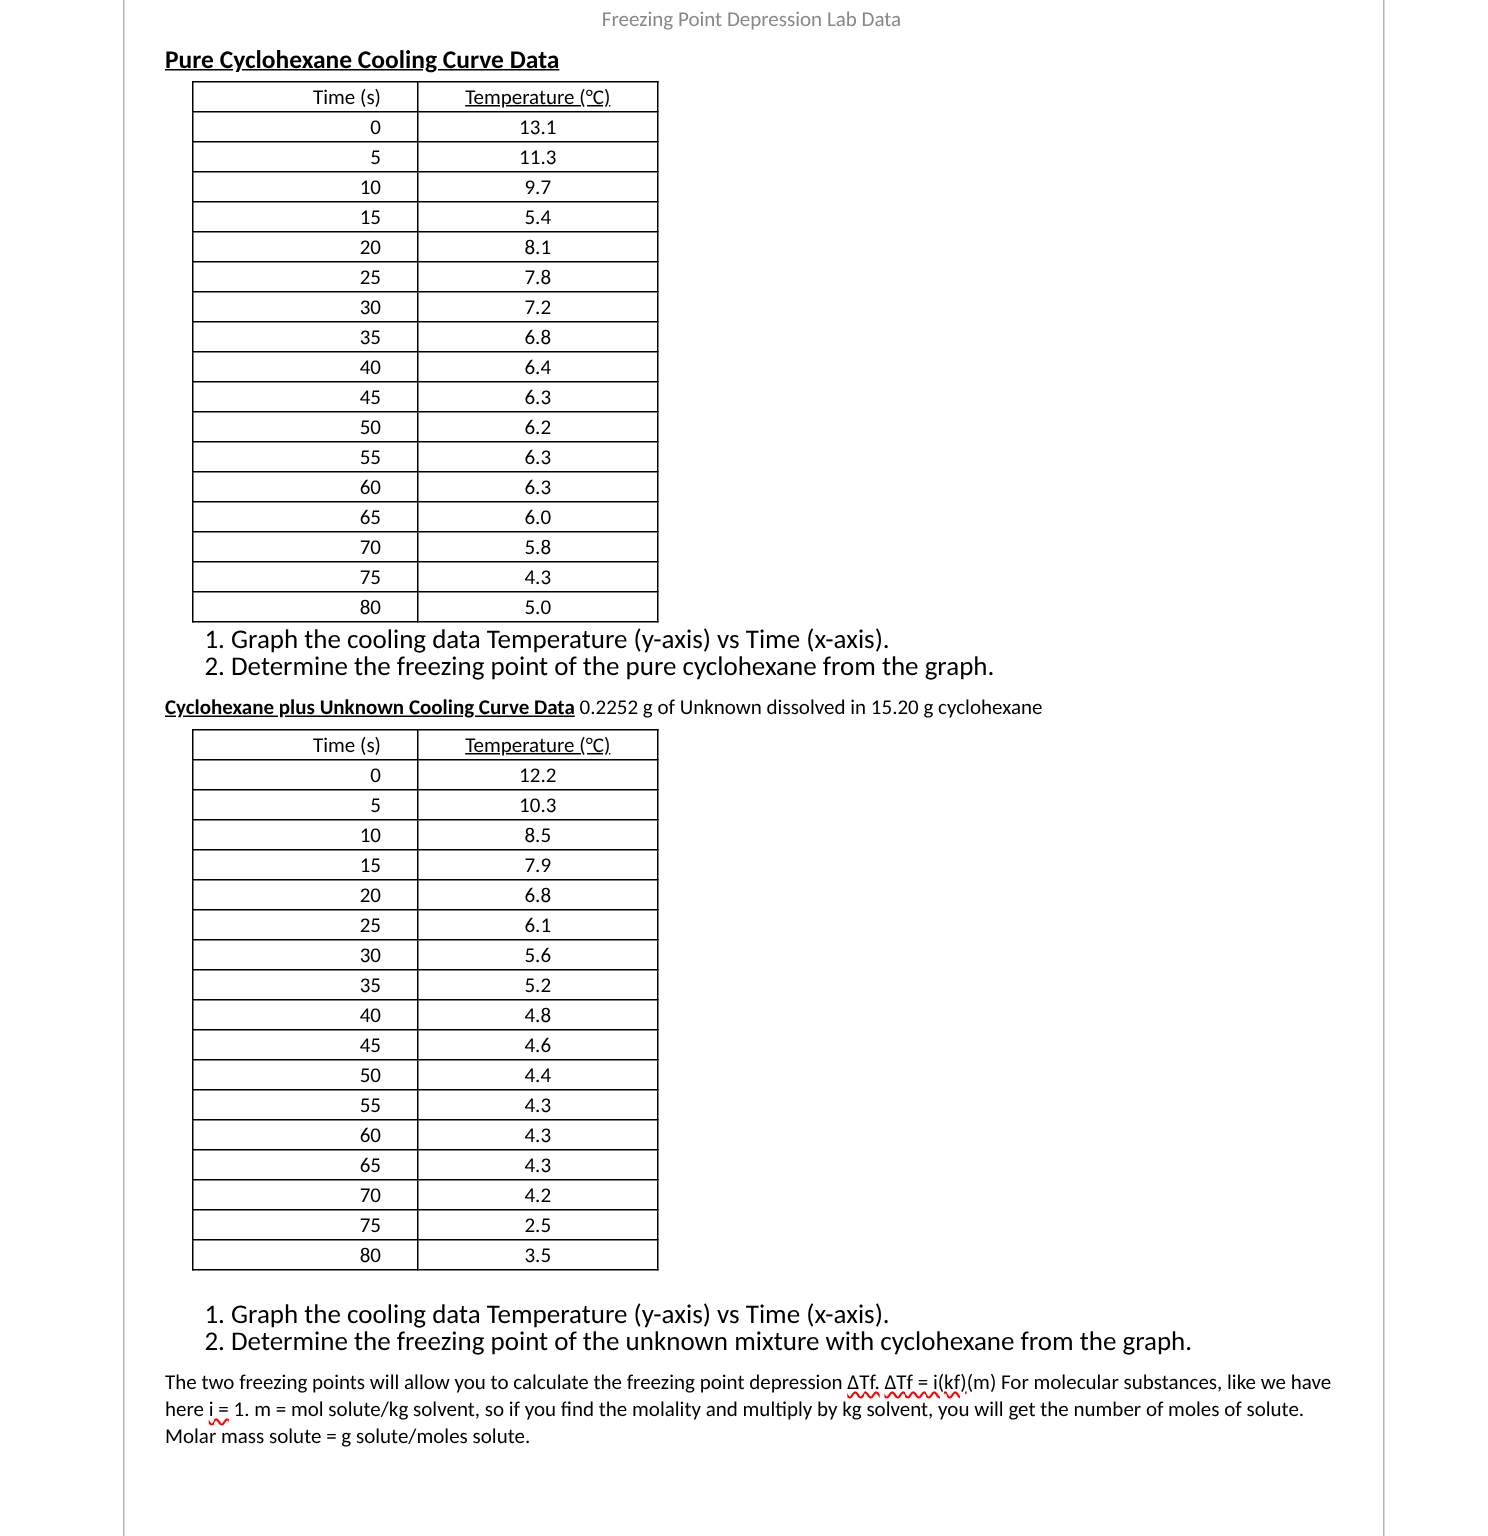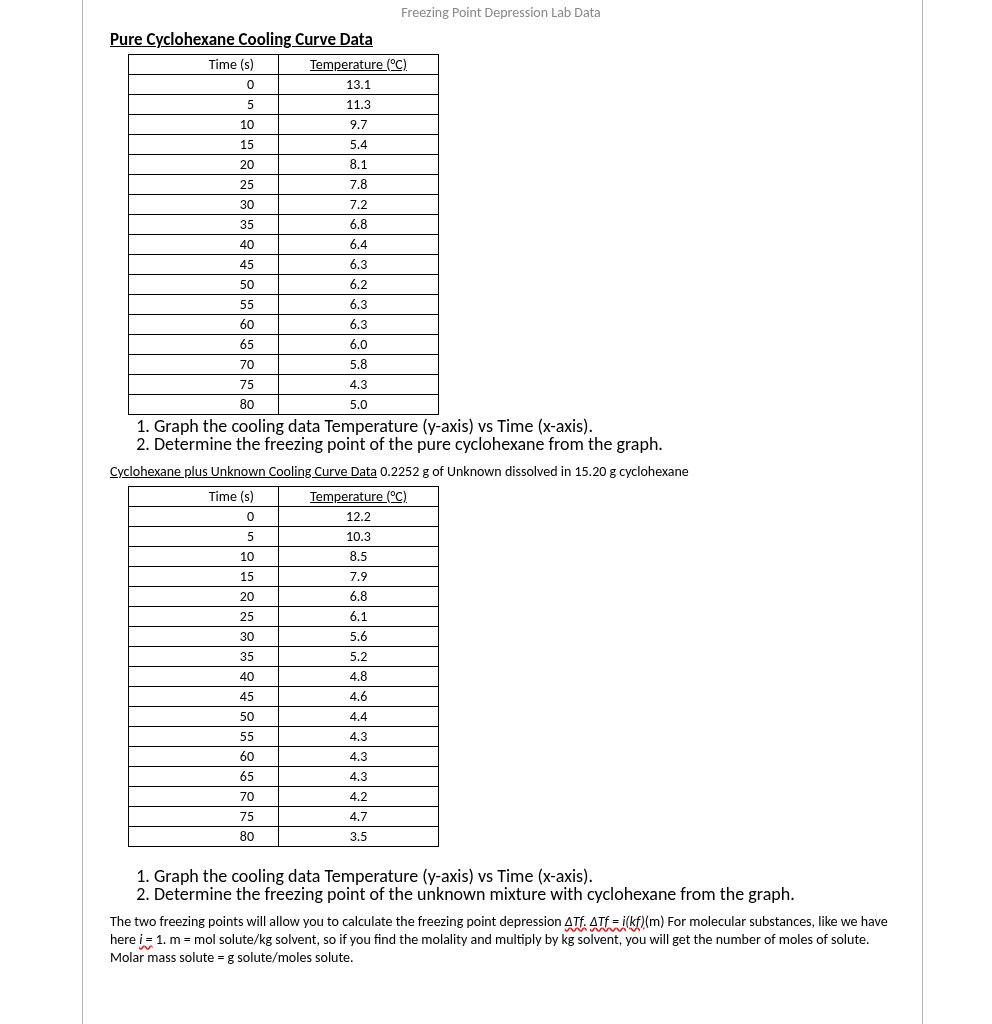--- a/index.html
+++ b/index.html
@@ -15,23 +15,23 @@
   table.data { border-collapse:collapse; }
   table.data th, table.data td { border:1px solid #000; padding:0 24px; height:20px; line-height:18px; text-align:center; font-size:14px; font-weight:normal; }
   table.data th { font-weight:normal; }
   table.data .hdr { text-decoration: underline; }
   table.data th:first-child, table.data td:first-child { min-width:150px;text-align:right; }
   table.data th:last-child, table.data td:last-child { min-width:160px; }
   ol.tasks { margin:2px 0 10px 44px; padding:0; }
   ol.tasks li { font-size:18px; line-height:18px; }
   .inline-note { font-size:14px;text-align:right; }
   .unknown-line { font-size:14px; margin-bottom:6px; }
-  .unknown-line .lead { font-weight:normal; text-decoration:underline; }
+  .unknown-line .lead { font-weight:bold; text-decoration:underline; }
   .para { font-size:14px; line-height:18px; margin-top:6px; }
-  .squig { text-decoration: underline wavy red; font-style: italic; }
+  .squig { text-decoration: underline wavy red; }
   .gap { height:18px; }
 </style>
 </head>
 <body>
 
 <div class="page">
   <div class="vline left"></div>
   <div class="vline right"></div>
 
   <div class="content">
@@ -190,21 +190,21 @@
         <tr>
               <td>65</td>
               <td>4.3</td>
             </tr>
         <tr>
               <td>70</td>
               <td>4.2</td>
             </tr>
         <tr>
               <td>75</td>
-              <td>4.7</td>
+              <td>2.5</td>
             </tr>
         <tr>
               <td>80</td>
               <td>3.5</td>
             </tr>
       </tbody>
         </table>
     </div>
 
     <div class="gap"></div>

